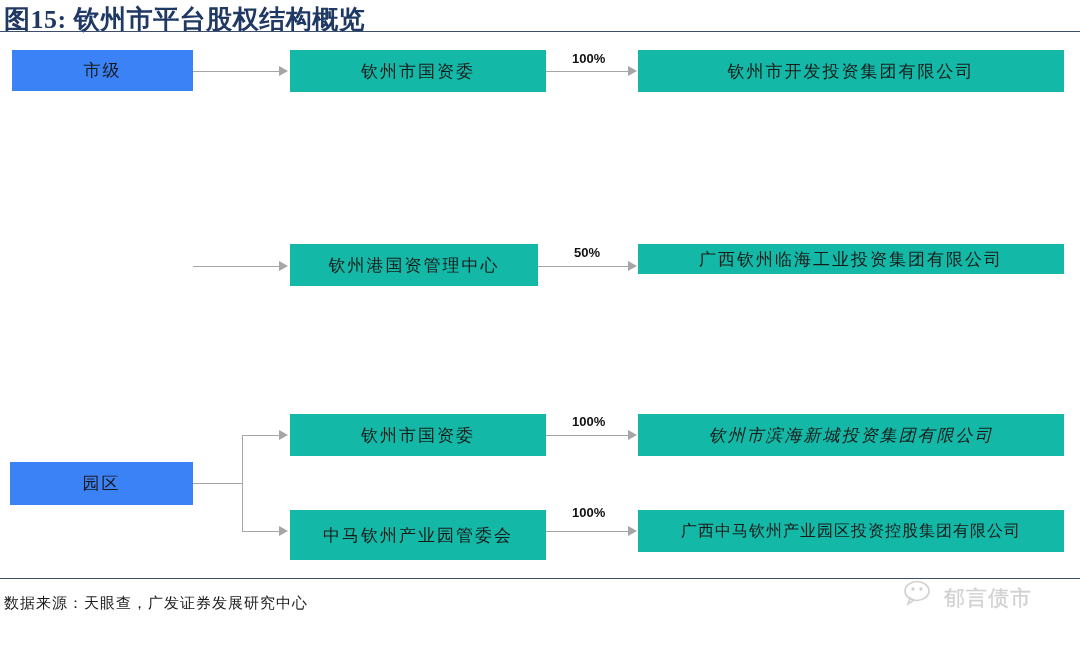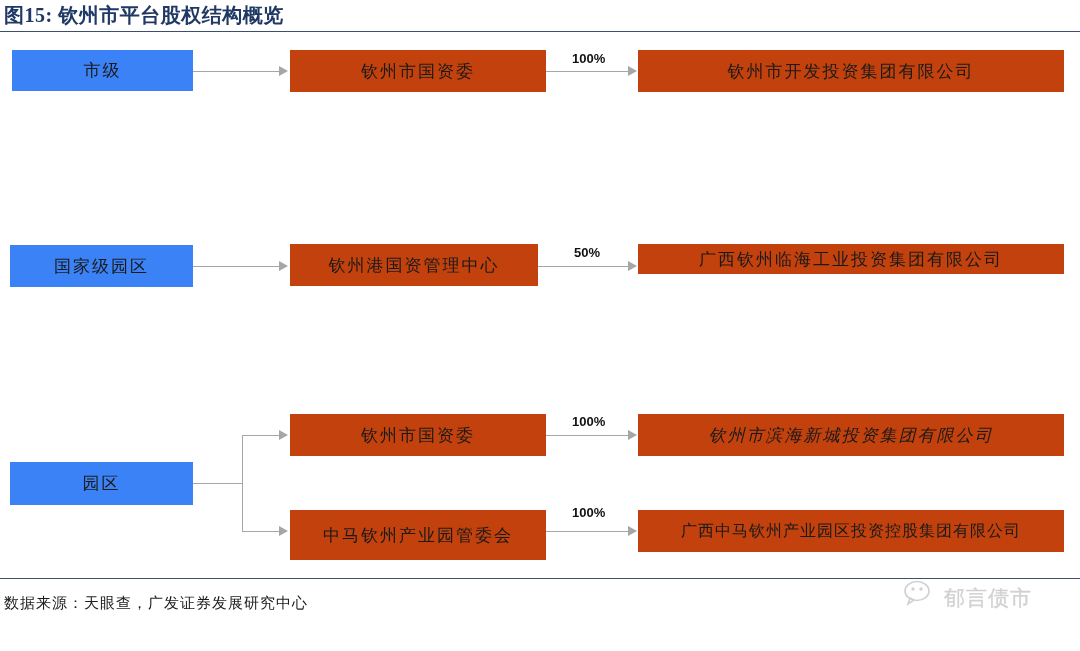--- a/index.html
+++ b/index.html
@@ -12,42 +12,42 @@
   }
   .page{position:absolute;left:0;top:0;width:1080px;height:651px;}
 
   
   .title-bar{
     position:absolute;left:0;top:0;width:1080px;height:32px;
   }
   .title-text{
     position:absolute;left:4px;top:2px;
     font-family:"Liberation Serif","DejaVu Serif",serif;
-    font-size:20px;font-weight:bold;color:#1f3864;
+    font-size:26px;font-weight:bold;color:#1f3864;
     letter-spacing:0.5px;white-space:nowrap;
   }
   .rule{
     position:absolute;left:0;width:1080px;height:0;
     border-top:1.6px solid #3d4f6d;
   }
   .rule-top{top:31px;}
   .rule-bottom{top:578px;}
 
   
   .box{
     position:absolute;
     display:flex;align-items:center;justify-content:center;
     box-sizing:border-box;
     font-family:"Liberation Serif","DejaVu Serif",serif;
     font-size:17px;color:#1a1a1a;
     letter-spacing:2px;
     white-space:nowrap;
   }
   .box.cat{background:#3b82f6;}
-  .box.ent{background:#c2410c;}
+  .box.ent{background:#14b8a6;}
 
   
   .hline{
     position:absolute;height:0;border-top:1.3px solid #a6a6a6;
   }
   .vline{
     position:absolute;width:0;border-left:1.3px solid #a6a6a6;
   }
   .arrowhead{
     position:absolute;width:0;height:0;
@@ -95,21 +95,20 @@
   <div class="arrowhead" style="left:279px;top:66px;"></div>
 
   <div class="box ent" style="left:290px;top:50px;width:256px;height:42px;">钦州市国资委</div>
 
   <div class="pct" style="left:572px;top:51px;">100%</div>
   <div class="hline" style="left:546px;top:71px;width:86px;"></div>
   <div class="arrowhead" style="left:628px;top:66px;"></div>
 
   <div class="box ent" style="left:638px;top:50px;width:426px;height:42px;">钦州市开发投资集团有限公司</div>
 
-  <div class="box cat" style="left:10px;top:245px;width:183px;height:42px;">国家级园区</div>
 
   <div class="hline" style="left:193px;top:266px;width:90px;"></div>
   <div class="arrowhead" style="left:279px;top:261px;"></div>
 
   <div class="box ent" style="left:290px;top:244px;width:248px;height:42px;">钦州港国资管理中心</div>
 
   <div class="pct" style="left:574px;top:245px;">50%</div>
   <div class="hline" style="left:538px;top:266px;width:94px;"></div>
   <div class="arrowhead" style="left:628px;top:261px;"></div>
 

